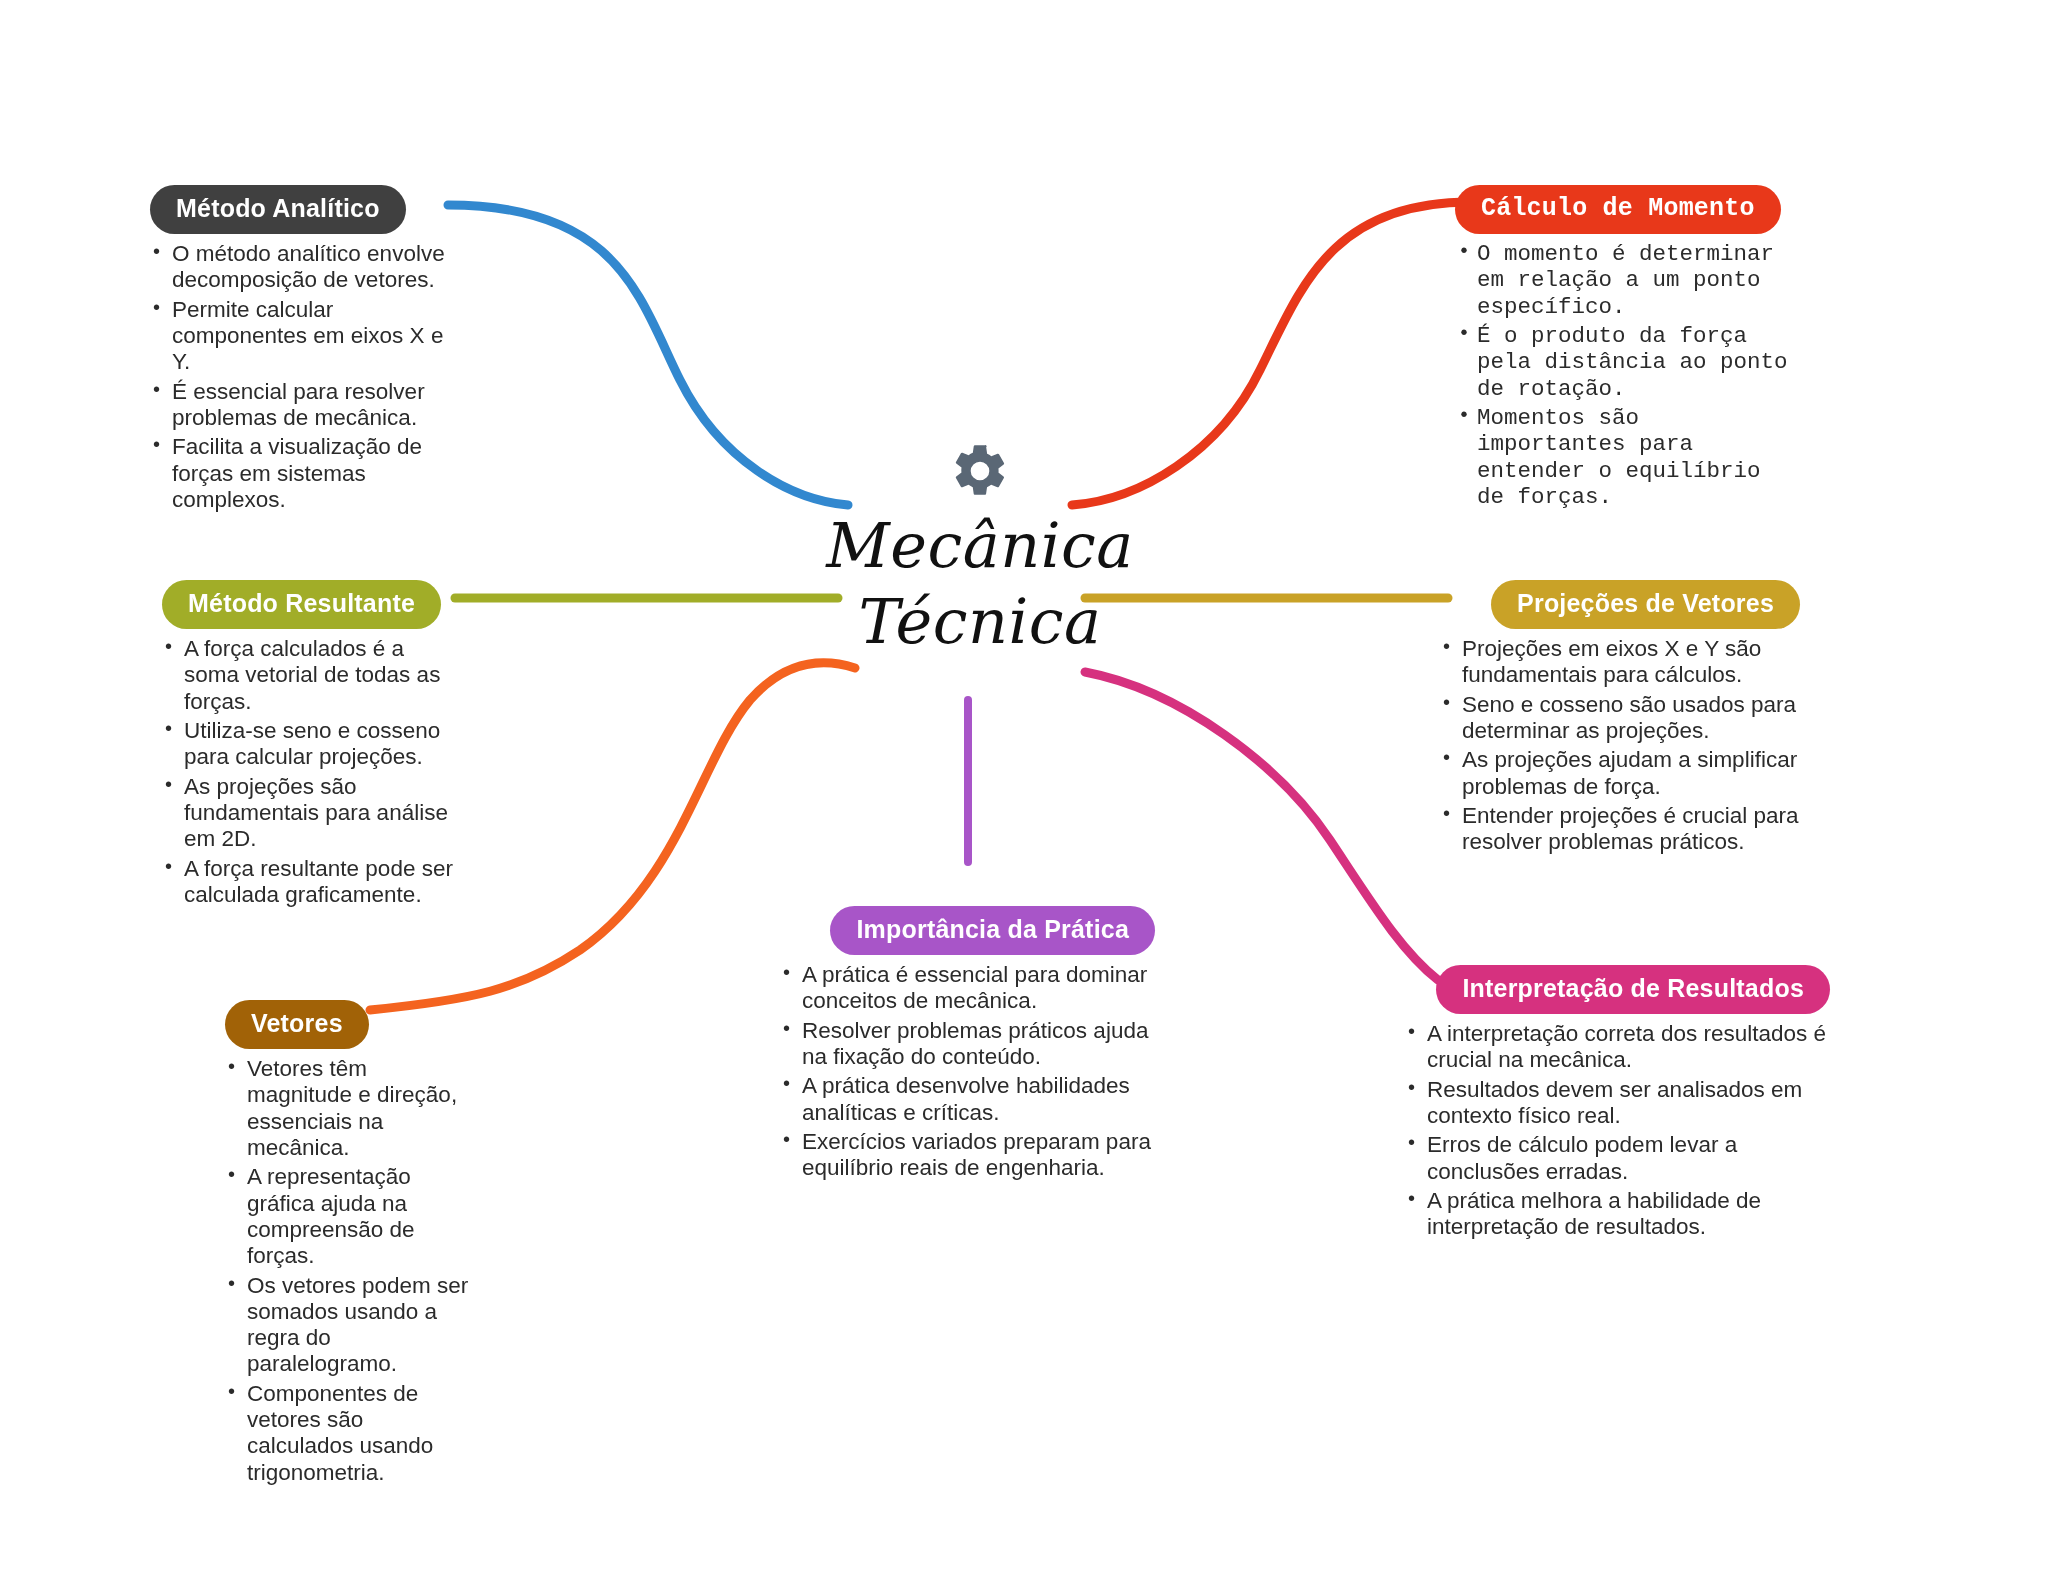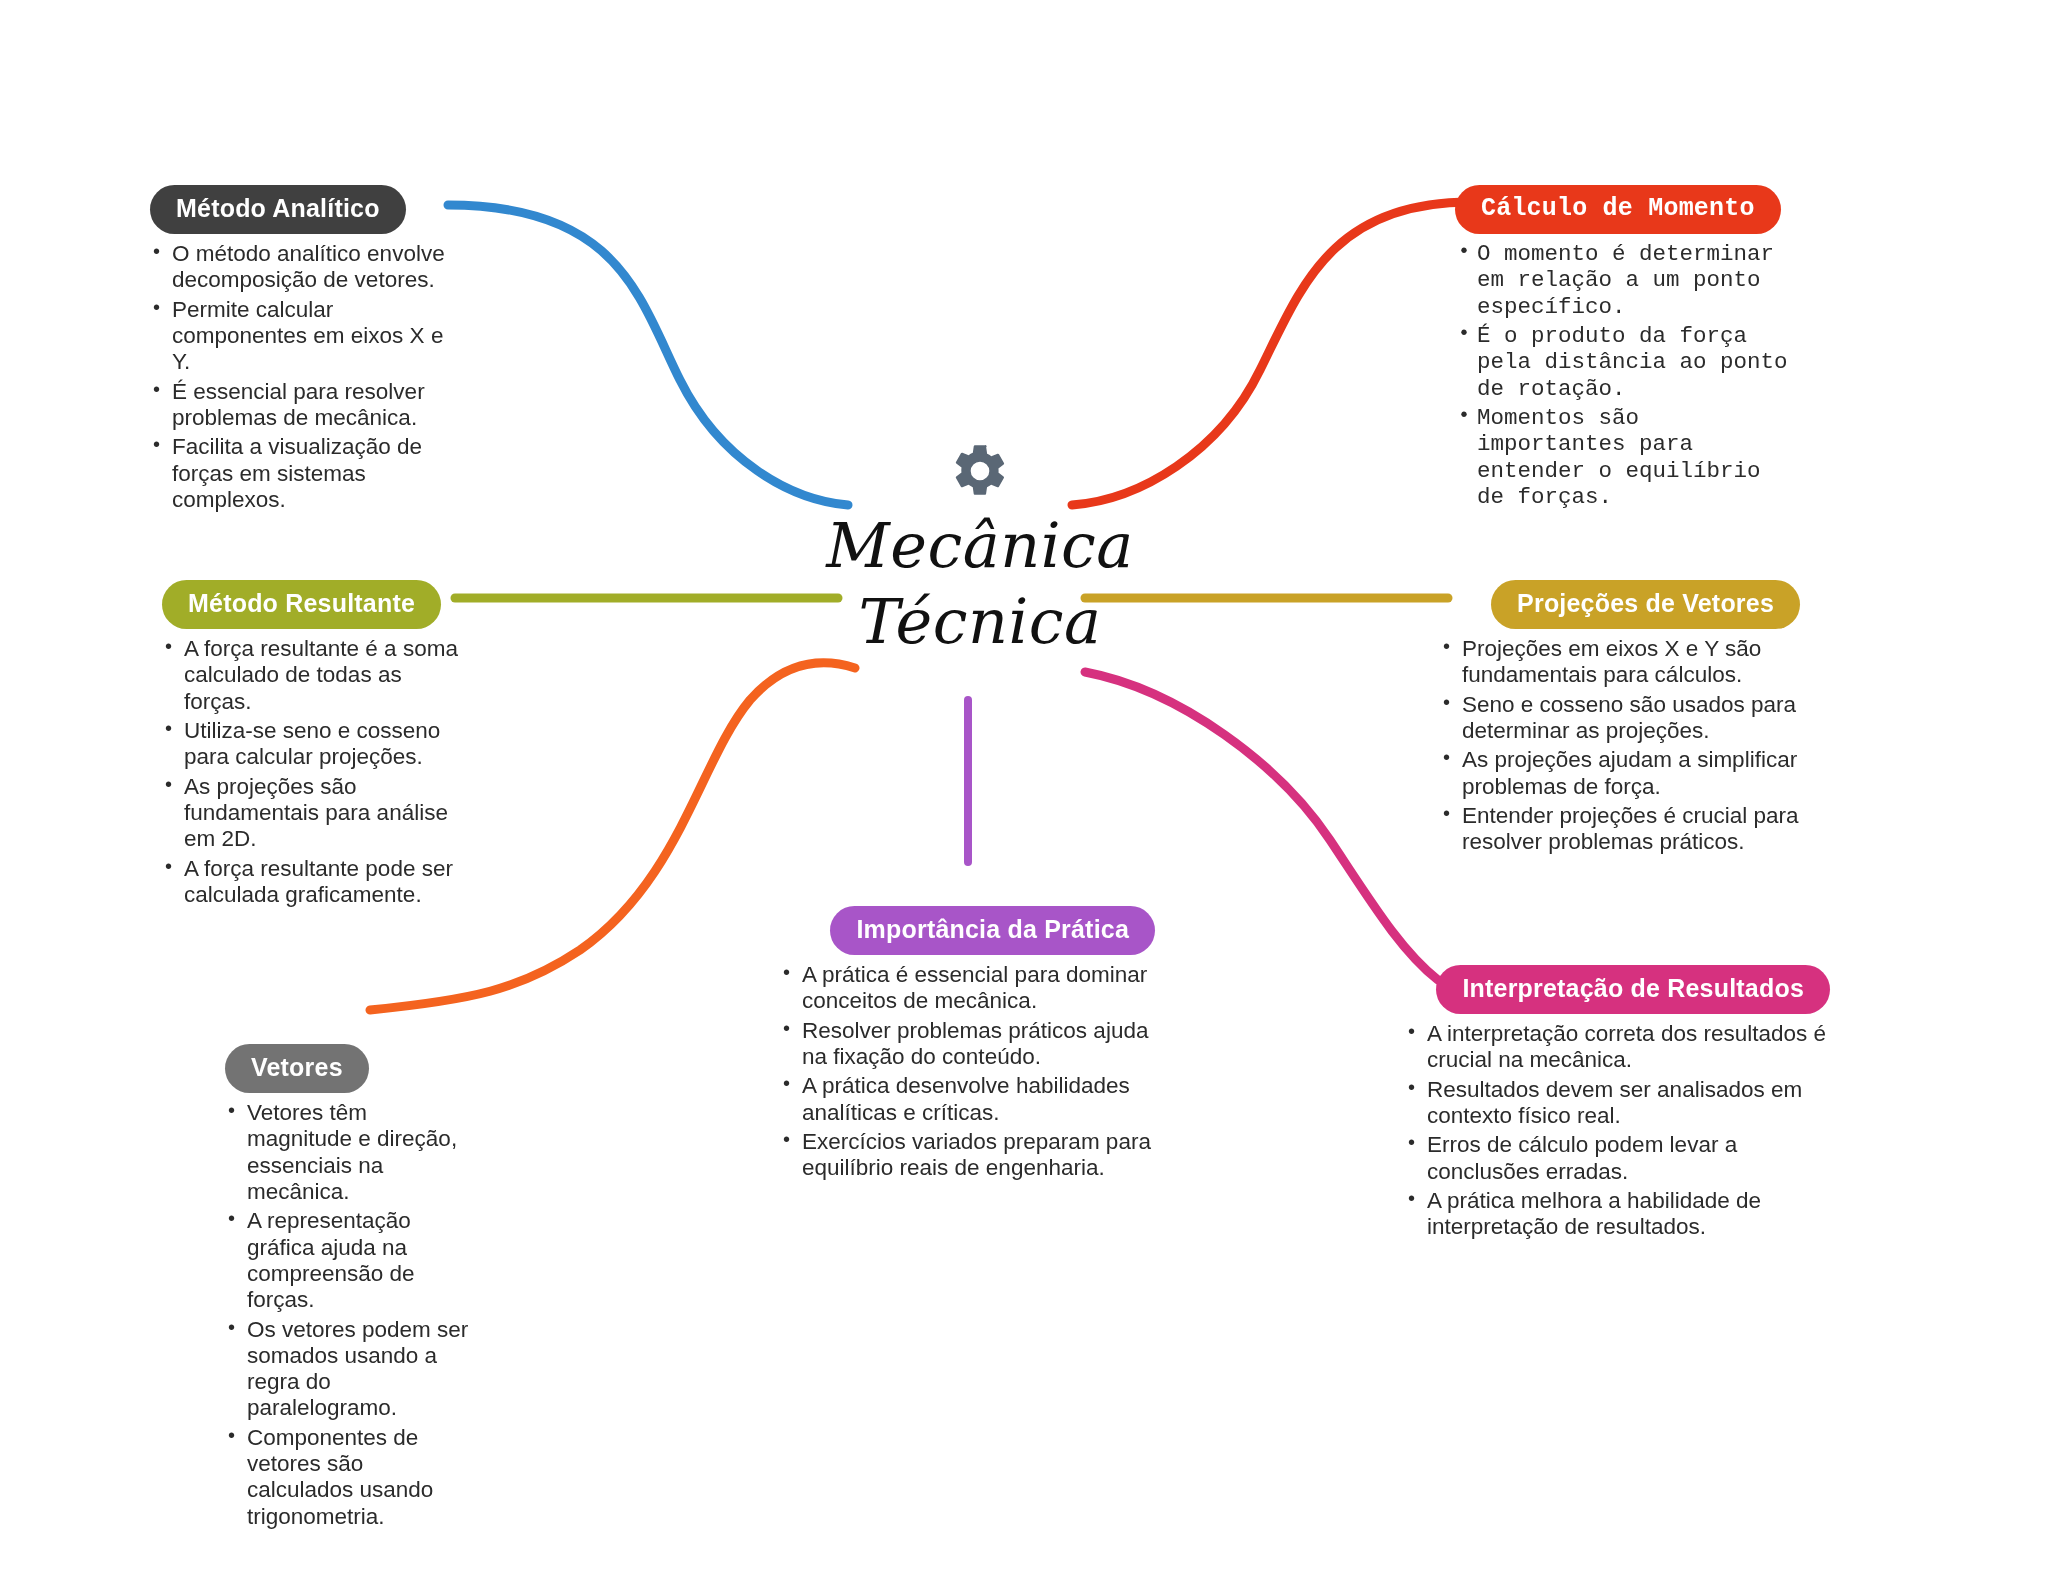--- a/index.html
+++ b/index.html
@@ -150,30 +150,30 @@
       <li>É essencial para resolver problemas de mecânica.</li>
       <li>Facilita a visualização de forças em sistemas complexos.</li>
     </ul>
   </div>
 
   <div class="branch" id="branch-forca">
     <div class="pill-row">
       <div class="pill" style="background: rgb(161, 173, 40);">Método Resultante</div>
     </div>
     <ul class="bullets">
-      <li>A força resultante é a soma calculado de todas as forças.</li>
+      <li>A força calculados é a soma vetorial de todas as forças.</li>
       <li>Utiliza-se seno e cosseno para calcular projeções.</li>
       <li>As projeções são fundamentais para análise em 2D.</li>
       <li>A força resultante pode ser calculada graficamente.</li>
     </ul>
   </div>
 
   <div class="branch" id="branch-vetores">
     <div class="pill-row">
-      <div class="pill" style="background: #737373; margin-top: 44px;">Vetores</div>
+      <div class="pill" style="background: #a16207;">Vetores</div>
     </div>
     <ul class="bullets">
       <li>Vetores têm magnitude e direção, essenciais na mecânica.</li>
       <li>A representação gráfica ajuda na compreensão de forças.</li>
       <li>Os vetores podem ser somados usando a regra do paralelogramo.</li>
       <li>Componentes de vetores são calculados usando trigonometria.</li>
     </ul>
   </div>
 
   <div class="branch" id="branch-momento">

